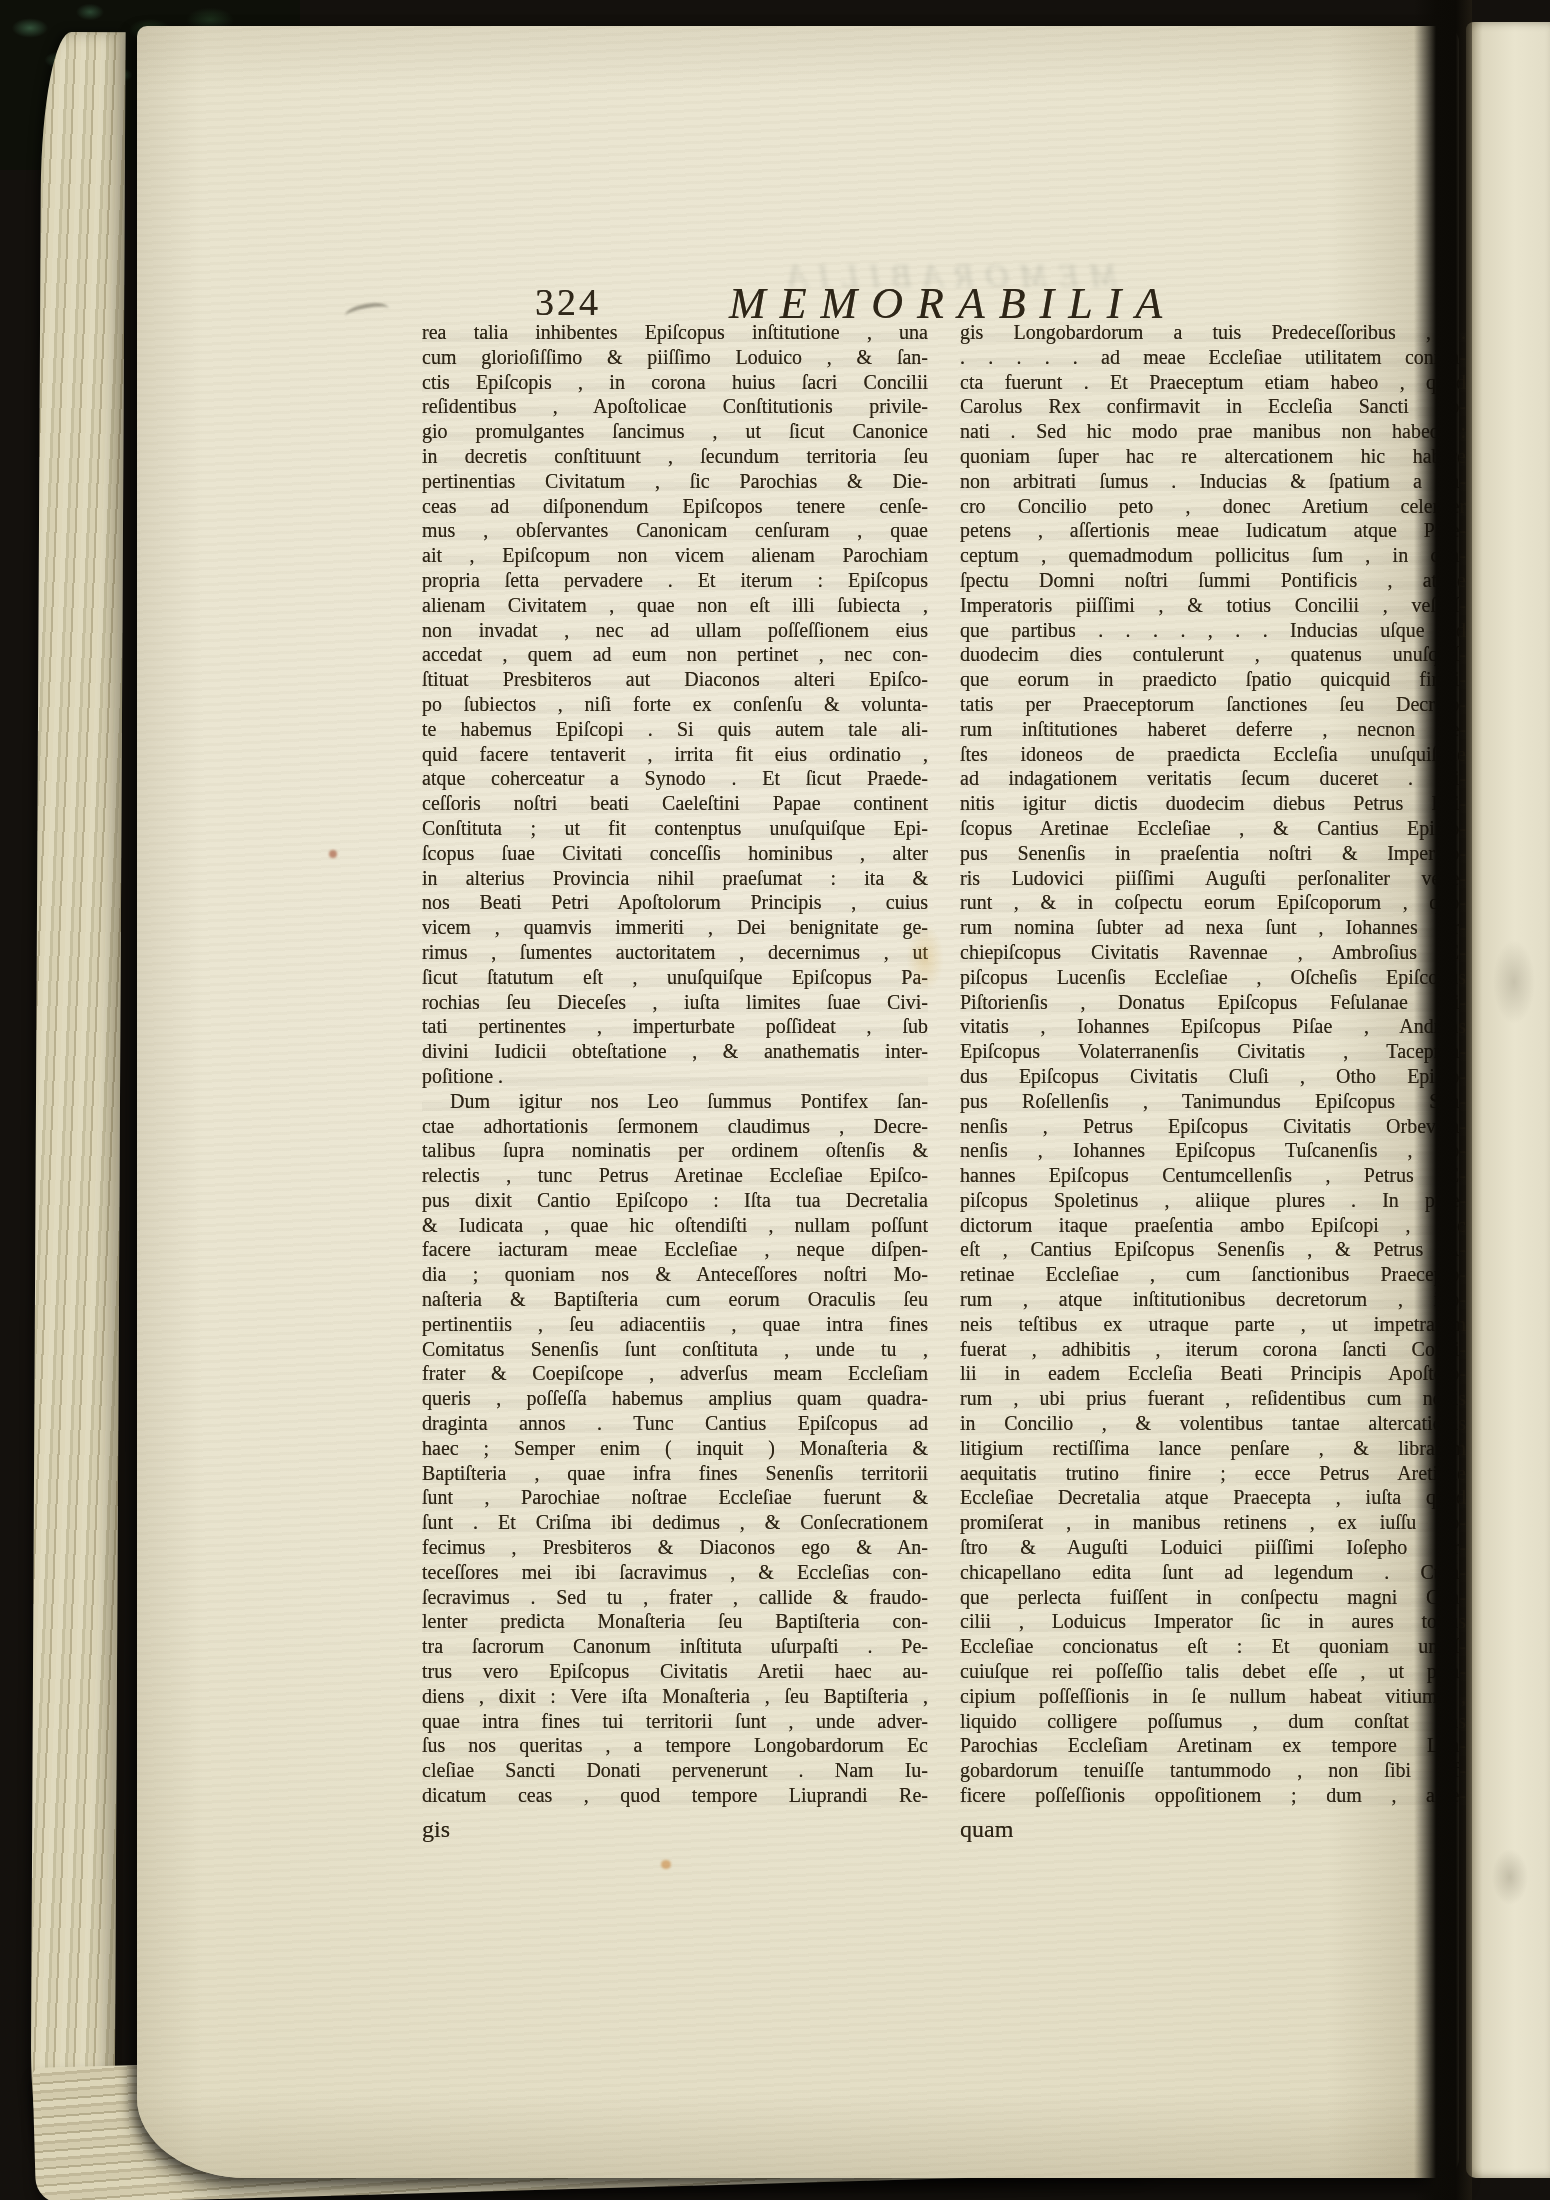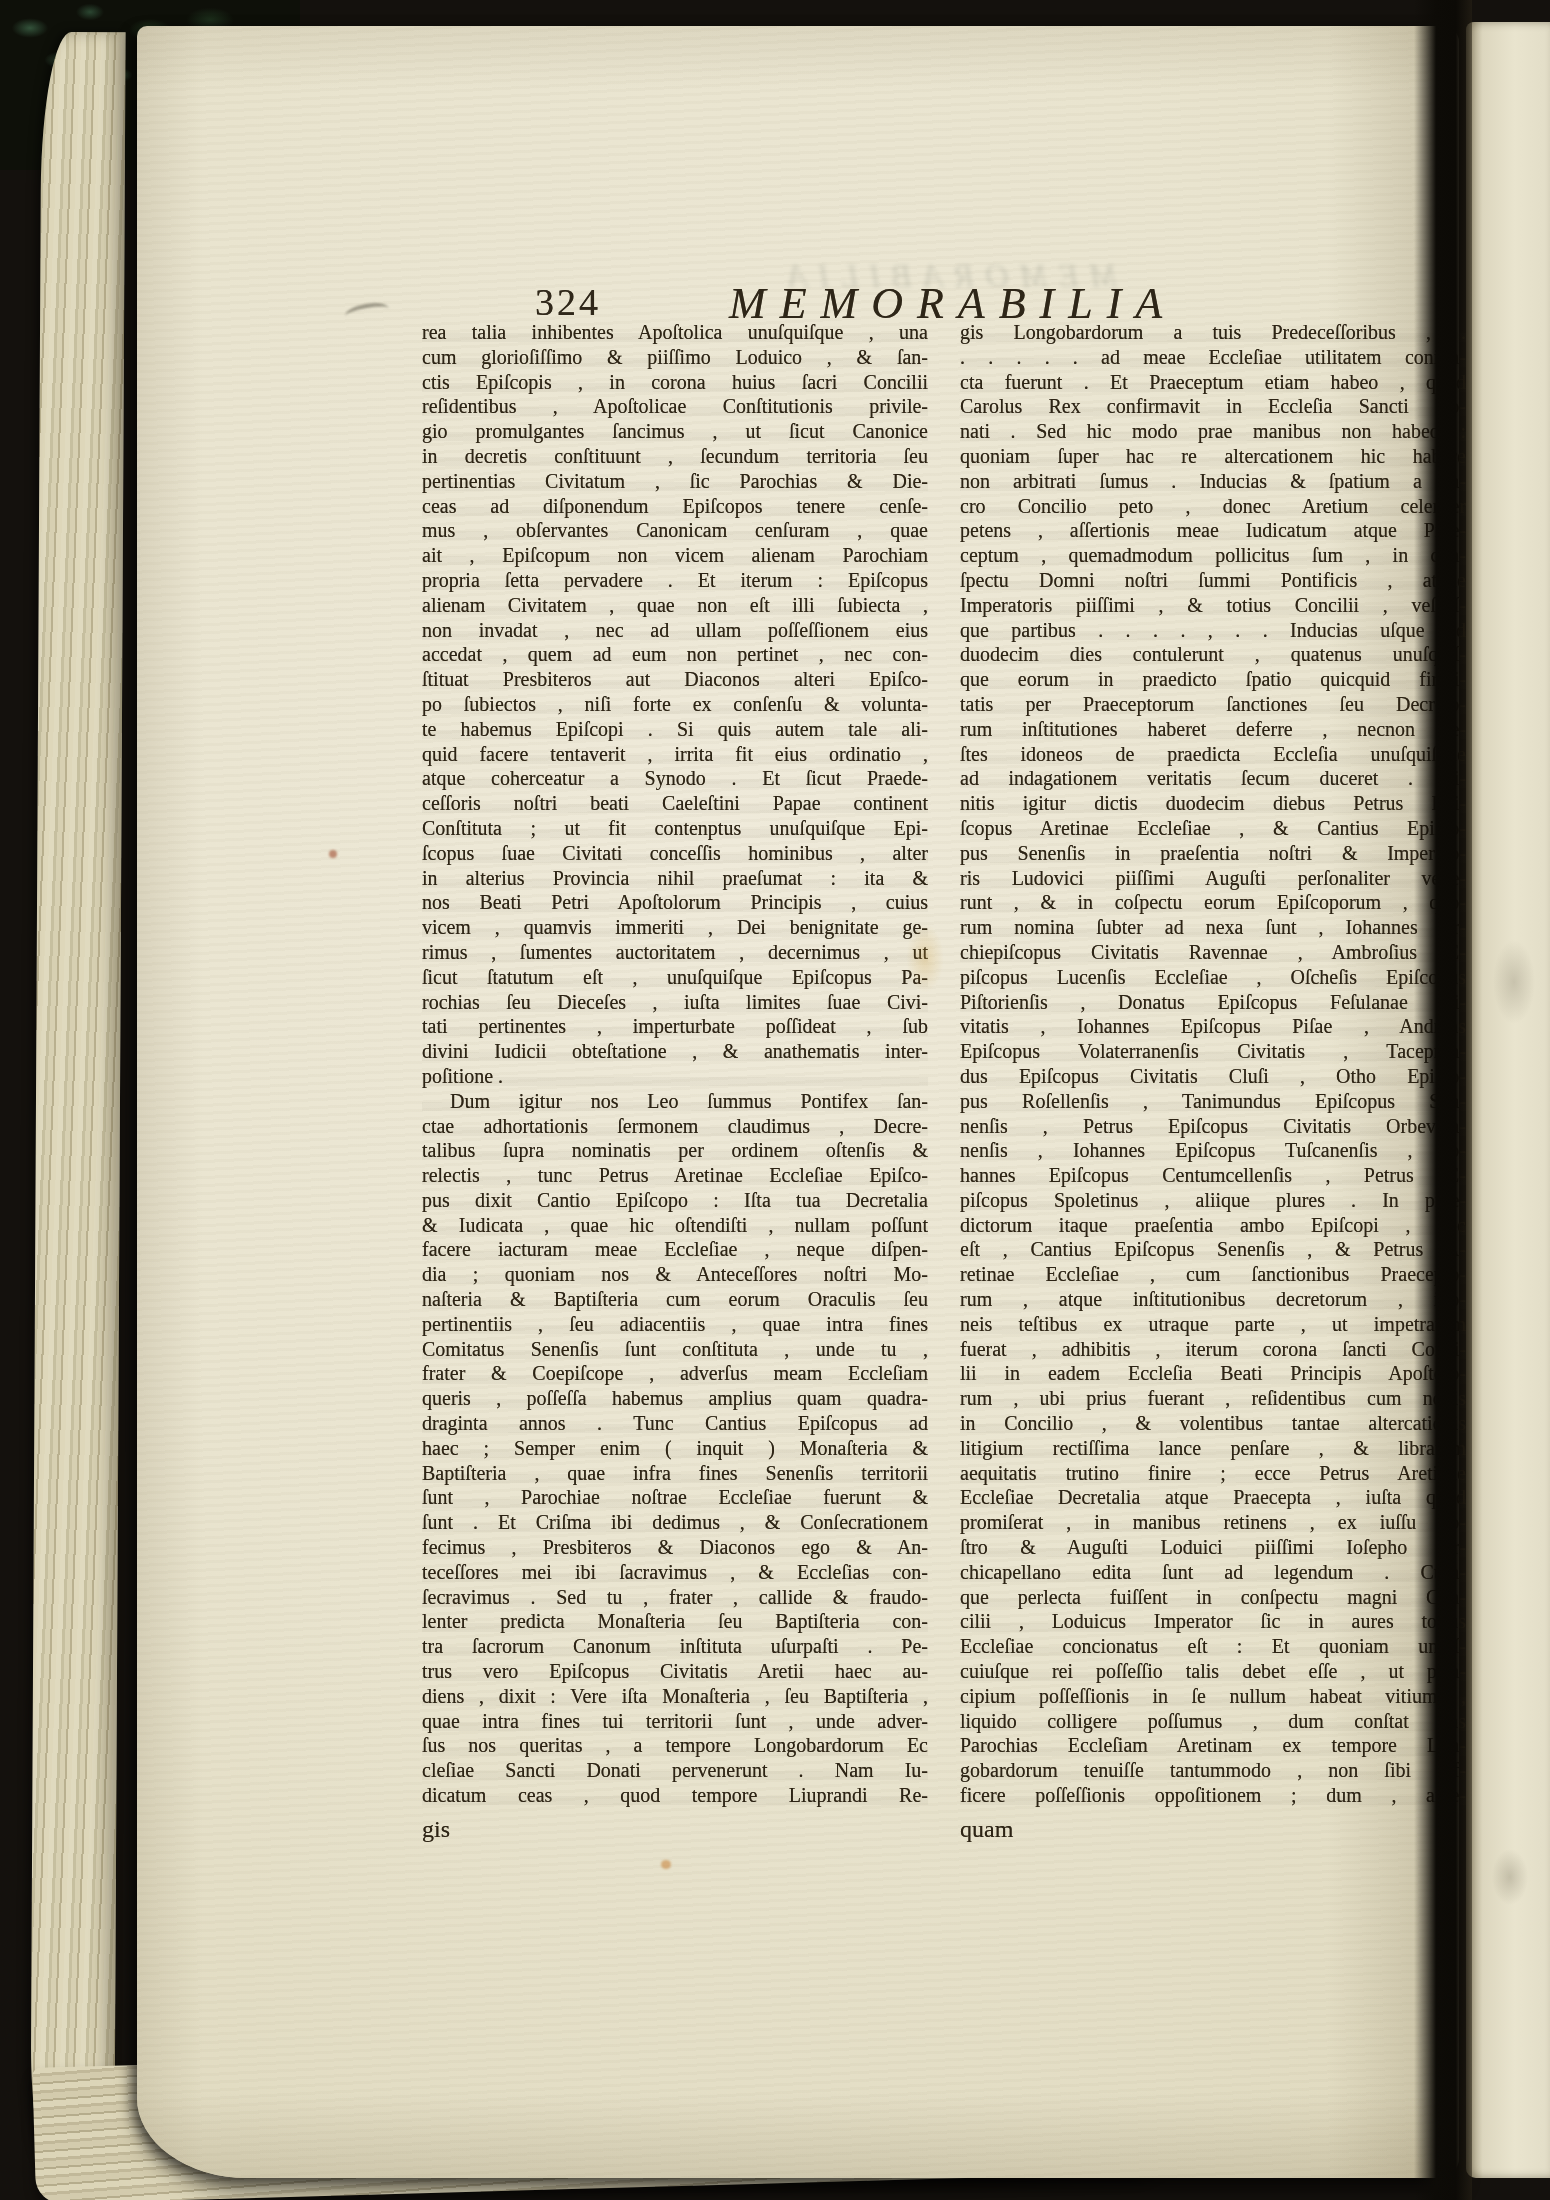--- a/index.html
+++ b/index.html
@@ -128,21 +128,21 @@
 <div class="leaf-left"></div>
 <div class="leaf-bottom"></div>
 
 <div class="page">
   <div class="ink-smudge"></div>
   <div class="page-number">324</div>
   <div class="title-ghost">MEMORABILIA</div>
   <div class="running-title">MEMORABILIA</div>
 
   <div class="col col-left">
-      <div class="line">rea talia inhibentes Apoſtolica unuſquiſque , una</div>
+      <div class="line">rea talia inhibentes Epiſcopus inſtitutione , una</div>
       <div class="line">cum glorioſiſſimo &amp; piiſſimo Loduico , &amp; ſan-</div>
       <div class="line">ctis Epiſcopis , in corona huius ſacri Concilii</div>
       <div class="line">reſidentibus , Apoſtolicae Conſtitutionis privile-</div>
       <div class="line">gio promulgantes ſancimus , ut ſicut Canonice</div>
       <div class="line">in decretis conſtituunt , ſecundum territoria ſeu</div>
       <div class="line">pertinentias Civitatum , ſic Parochias &amp; Die-</div>
       <div class="line">ceas ad diſponendum Epiſcopos tenere cenſe-</div>
       <div class="line">mus , obſervantes Canonicam cenſuram , quae</div>
       <div class="line">ait , Epiſcopum non vicem alienam Parochiam</div>
       <div class="line">propria ſetta pervadere . Et iterum : Epiſcopus</div>

